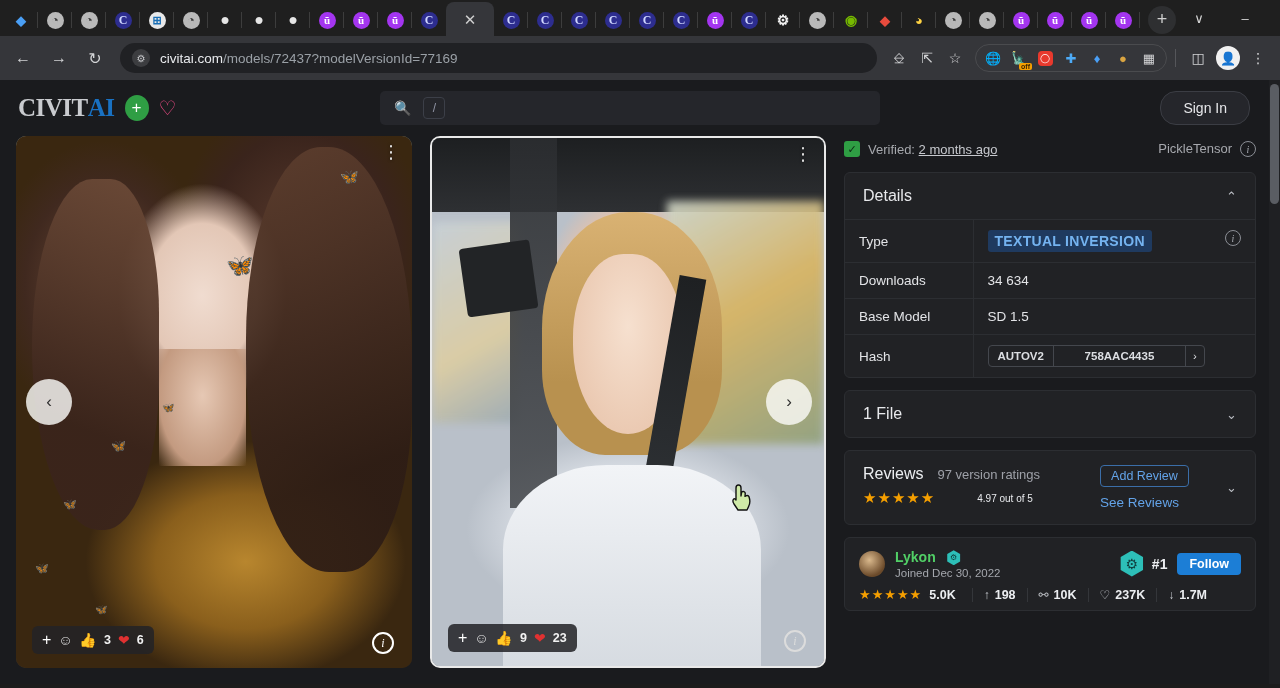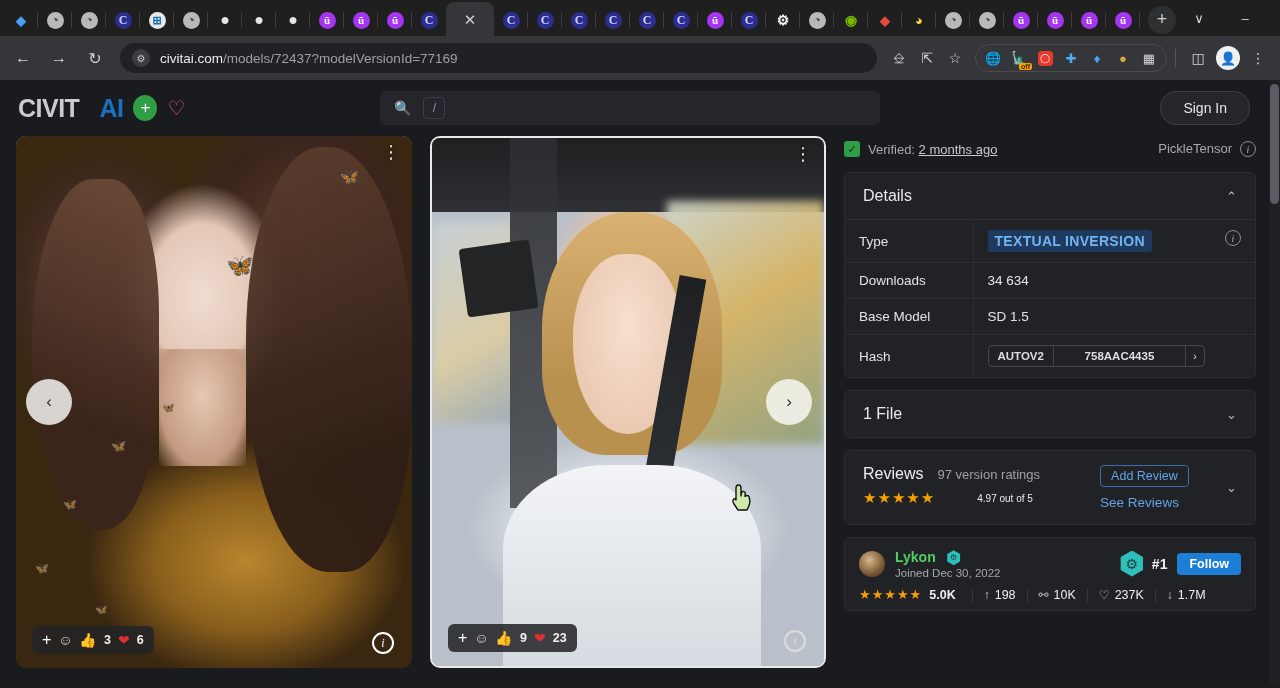--- a/index.html
+++ b/index.html
@@ -92,21 +92,21 @@
                 color:#2b2b2b; font-size:13px; margin: 0 4px; }
 
   
   #page { position: relative; width: 1280px; height: 604px; background: #1a1b1e; }
 
   #site-header {
     height: 56px; background: #1a1b1e; display: flex; align-items: center;
     padding: 0 18px; position: relative;
   }
   #logo { display:flex; align-items:flex-start; font-size: 25px; font-weight: 800;
-          letter-spacing: -0.5px; font-family:Liberation Sans, sans-serif;gap:20px; }
+          letter-spacing: -0.5px; font-family:Liberation Serif, serif; }
   #logo .c1 { color: #c9cbcf; }
   #logo .c2 { color: #1971c2; }
   #plus-badge { width: 24px; height: 26px; border-radius: 50%; background:#2f9e44;
                 color:#fff; font-size:17px; display:flex; align-items:center;
                 justify-content:center; margin-left: 10px; font-weight:400; }
   #heart-badge { color:#e64980; font-size: 20px; margin-left: 10px; }
   #search-wrap { position:absolute; left: 380px; width: 500px; }
   #search-box { height: 34px; background:#25262b; border-radius: 5px;
                 display:flex; align-items:center; padding: 0 8px 0 14px; }
   #search-icon { color:#8c8fa3; font-size:14px; margin-right: 12px; }
@@ -272,21 +272,21 @@
               color:#0f3f3e; font-size: 14px; margin-left:auto; }
   #rank-num { color:#eceef1; font-size: 14px; font-weight: 700; margin: 0 10px 0 7px; }
   #follow-btn { background:#1c7ed6; color:#fff; font-size: 12.5px; font-weight:700;
                 padding: 4px 12px; border-radius: 4px; }
   #creator-stats { display:flex; align-items:center; margin-top: 8px; gap: 0; }
   #cr-rating { display:flex; align-items:center; gap: 7px; padding-right: 16px; }
   #cr-rating .val { color:#eceef1; font-size: 12.5px; font-weight: 700; }
   .stat { display:flex; align-items:center; gap: 5px; padding: 0 11px;
           border-left: 1px solid #34363a; }
   .stat .ic { color:#c3c6cb; font-size: 12px; }
-  .stat .v { color:#eceef1; font-size: 12.5px; font-weight: 400; }
+  .stat .v { color:#eceef1; font-size: 12.5px; font-weight: 700; }
 
   
   #cursor { position:absolute; left: 730px; top: 404px; width: 22px; height: 28px;
             pointer-events:none; }
 
   
   #page-scroll { position:absolute; right:0; top:0; width: 11px; height: 604px;
                  background:#1f2023; }
   #page-scroll-thumb { position:absolute; top: 4px; right:1px; width: 9px;
                        height: 120px; background:#5a5d63; border-radius: 5px; }

